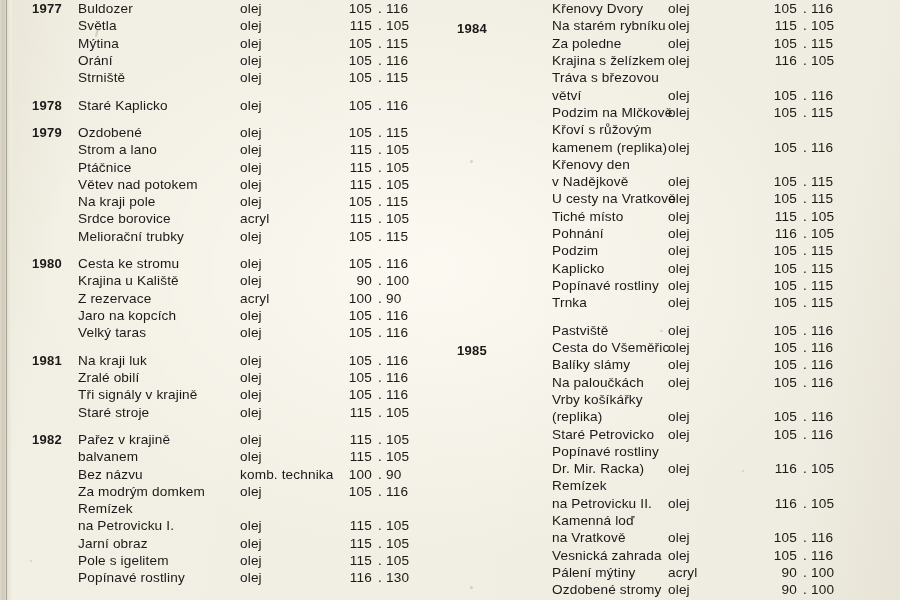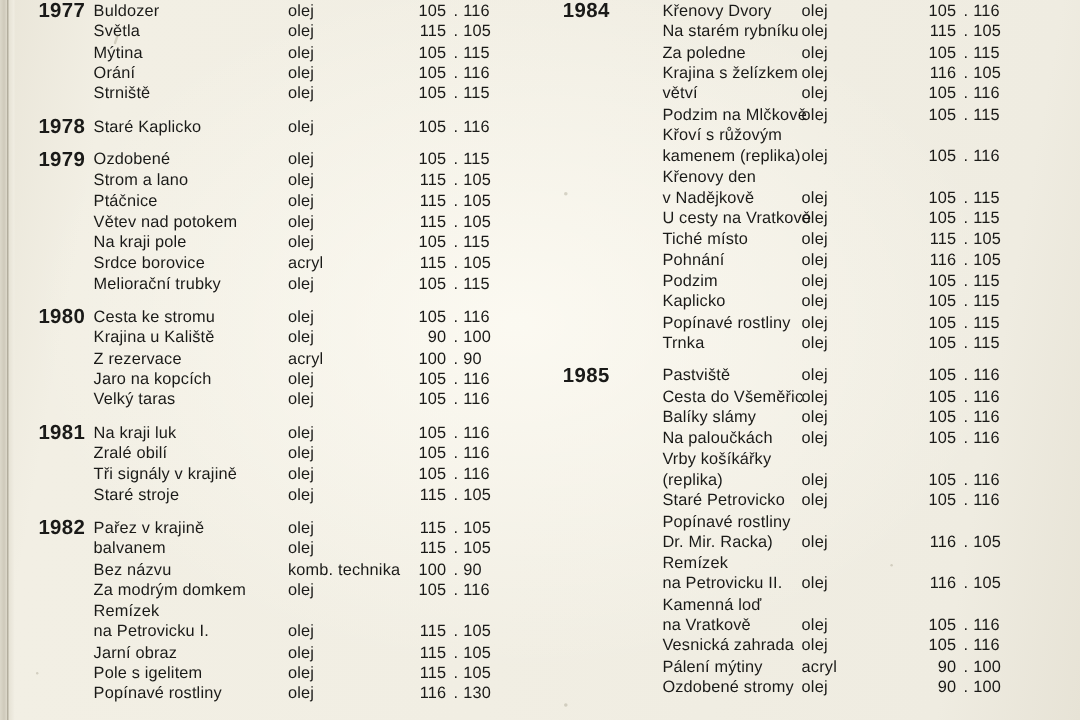--- a/index.html
+++ b/index.html
@@ -40,21 +40,21 @@
     position:relative;
     height:17.32px;
     line-height:17.32px;
     white-space:nowrap;
   }
   .row.gap{margin-top:10px;}
 
   .year{
     position:absolute;
     font-weight:bold;
-    font-size:17px;
+    font-size:13px;
     letter-spacing:.3px;
   }
   .title{
     position:absolute;
     font-size:13.6px;
     letter-spacing:.15px;
   }
   .tech{
     position:absolute;
     font-size:13.6px;
@@ -74,21 +74,21 @@
   }
 
   
   .col-left  .year  { left:32px;  }
   .col-left  .title { left:78px;  }
   .col-left  .tech  { left:240px; }
   .col-left  .num-a { left:320px; width:52px; }
   .col-left  .num-b { left:378px; width:50px; text-align:left; }
 
   
-  .col-right .year  { left:14px;  }
+  .col-right .year  { left:2px;margin-top:20px;  }
   .col-right .title { left:57px;margin-left:40px;  }
   .col-right .tech  { left:213px; }
   .col-right .num-a { left:290px; width:52px; }
   .col-right .num-b { left:348px; width:50px; text-align:left; }
 
   
   .speck{position:absolute;background:rgba(140,132,110,.30);border-radius:50%;pointer-events:none;}
 </style>
 </head>
 <body>
@@ -308,20 +308,26 @@
         <span class="title">Za poledne</span>
         <span class="tech">olej</span>
         <span class="num-a">105</span>
         <span class="num-b">. 115</span>
       </div>
       <div class="row">
         <span class="title">Krajina s želízkem</span>
         <span class="tech">olej</span>
         <span class="num-a">116</span>
         <span class="num-b">. 105</span>
+      </div>
+      <div class="row">
+        <span class="title">Tráva s březovou</span>
+        <span class="tech"></span>
+        <span class="num-a"></span>
+        <span class="num-b"></span>
       </div>
       <div class="row">
         <span class="title">větví</span>
         <span class="tech">olej</span>
         <span class="num-a">105</span>
         <span class="num-b">. 116</span>
       </div>
       <div class="row">
         <span class="title">Podzim na Mlčkově</span>
         <span class="tech">olej</span>

